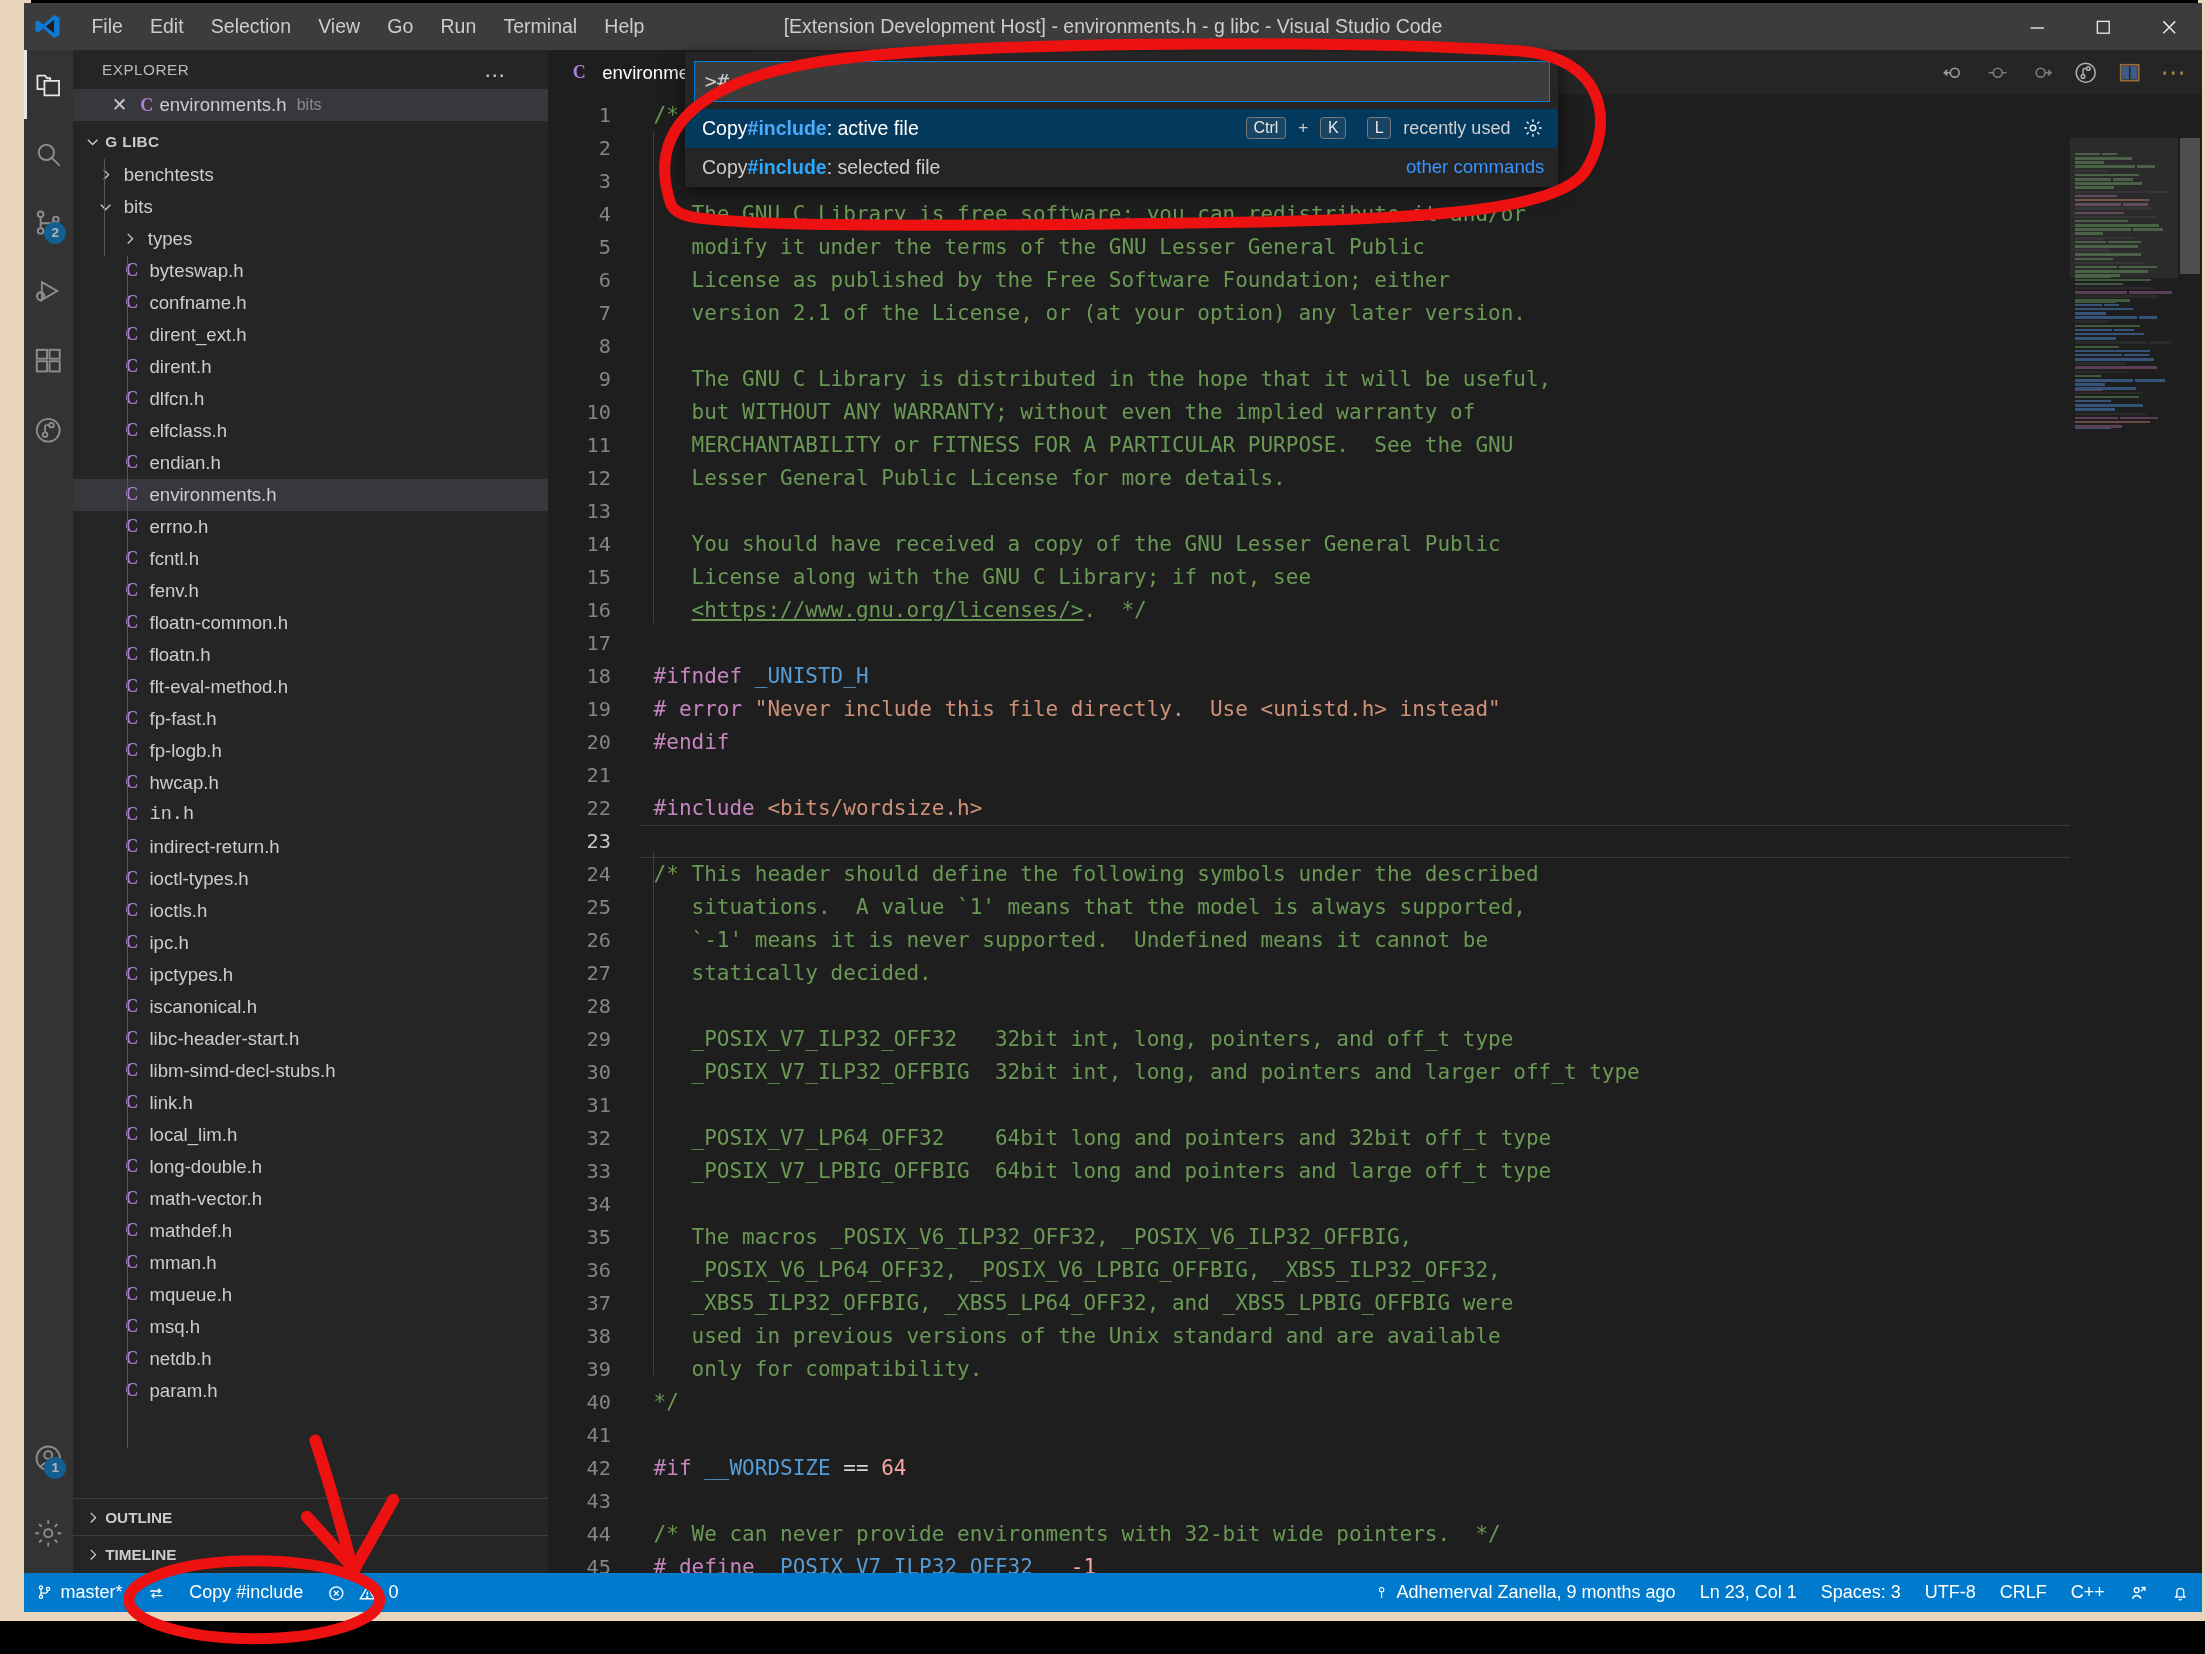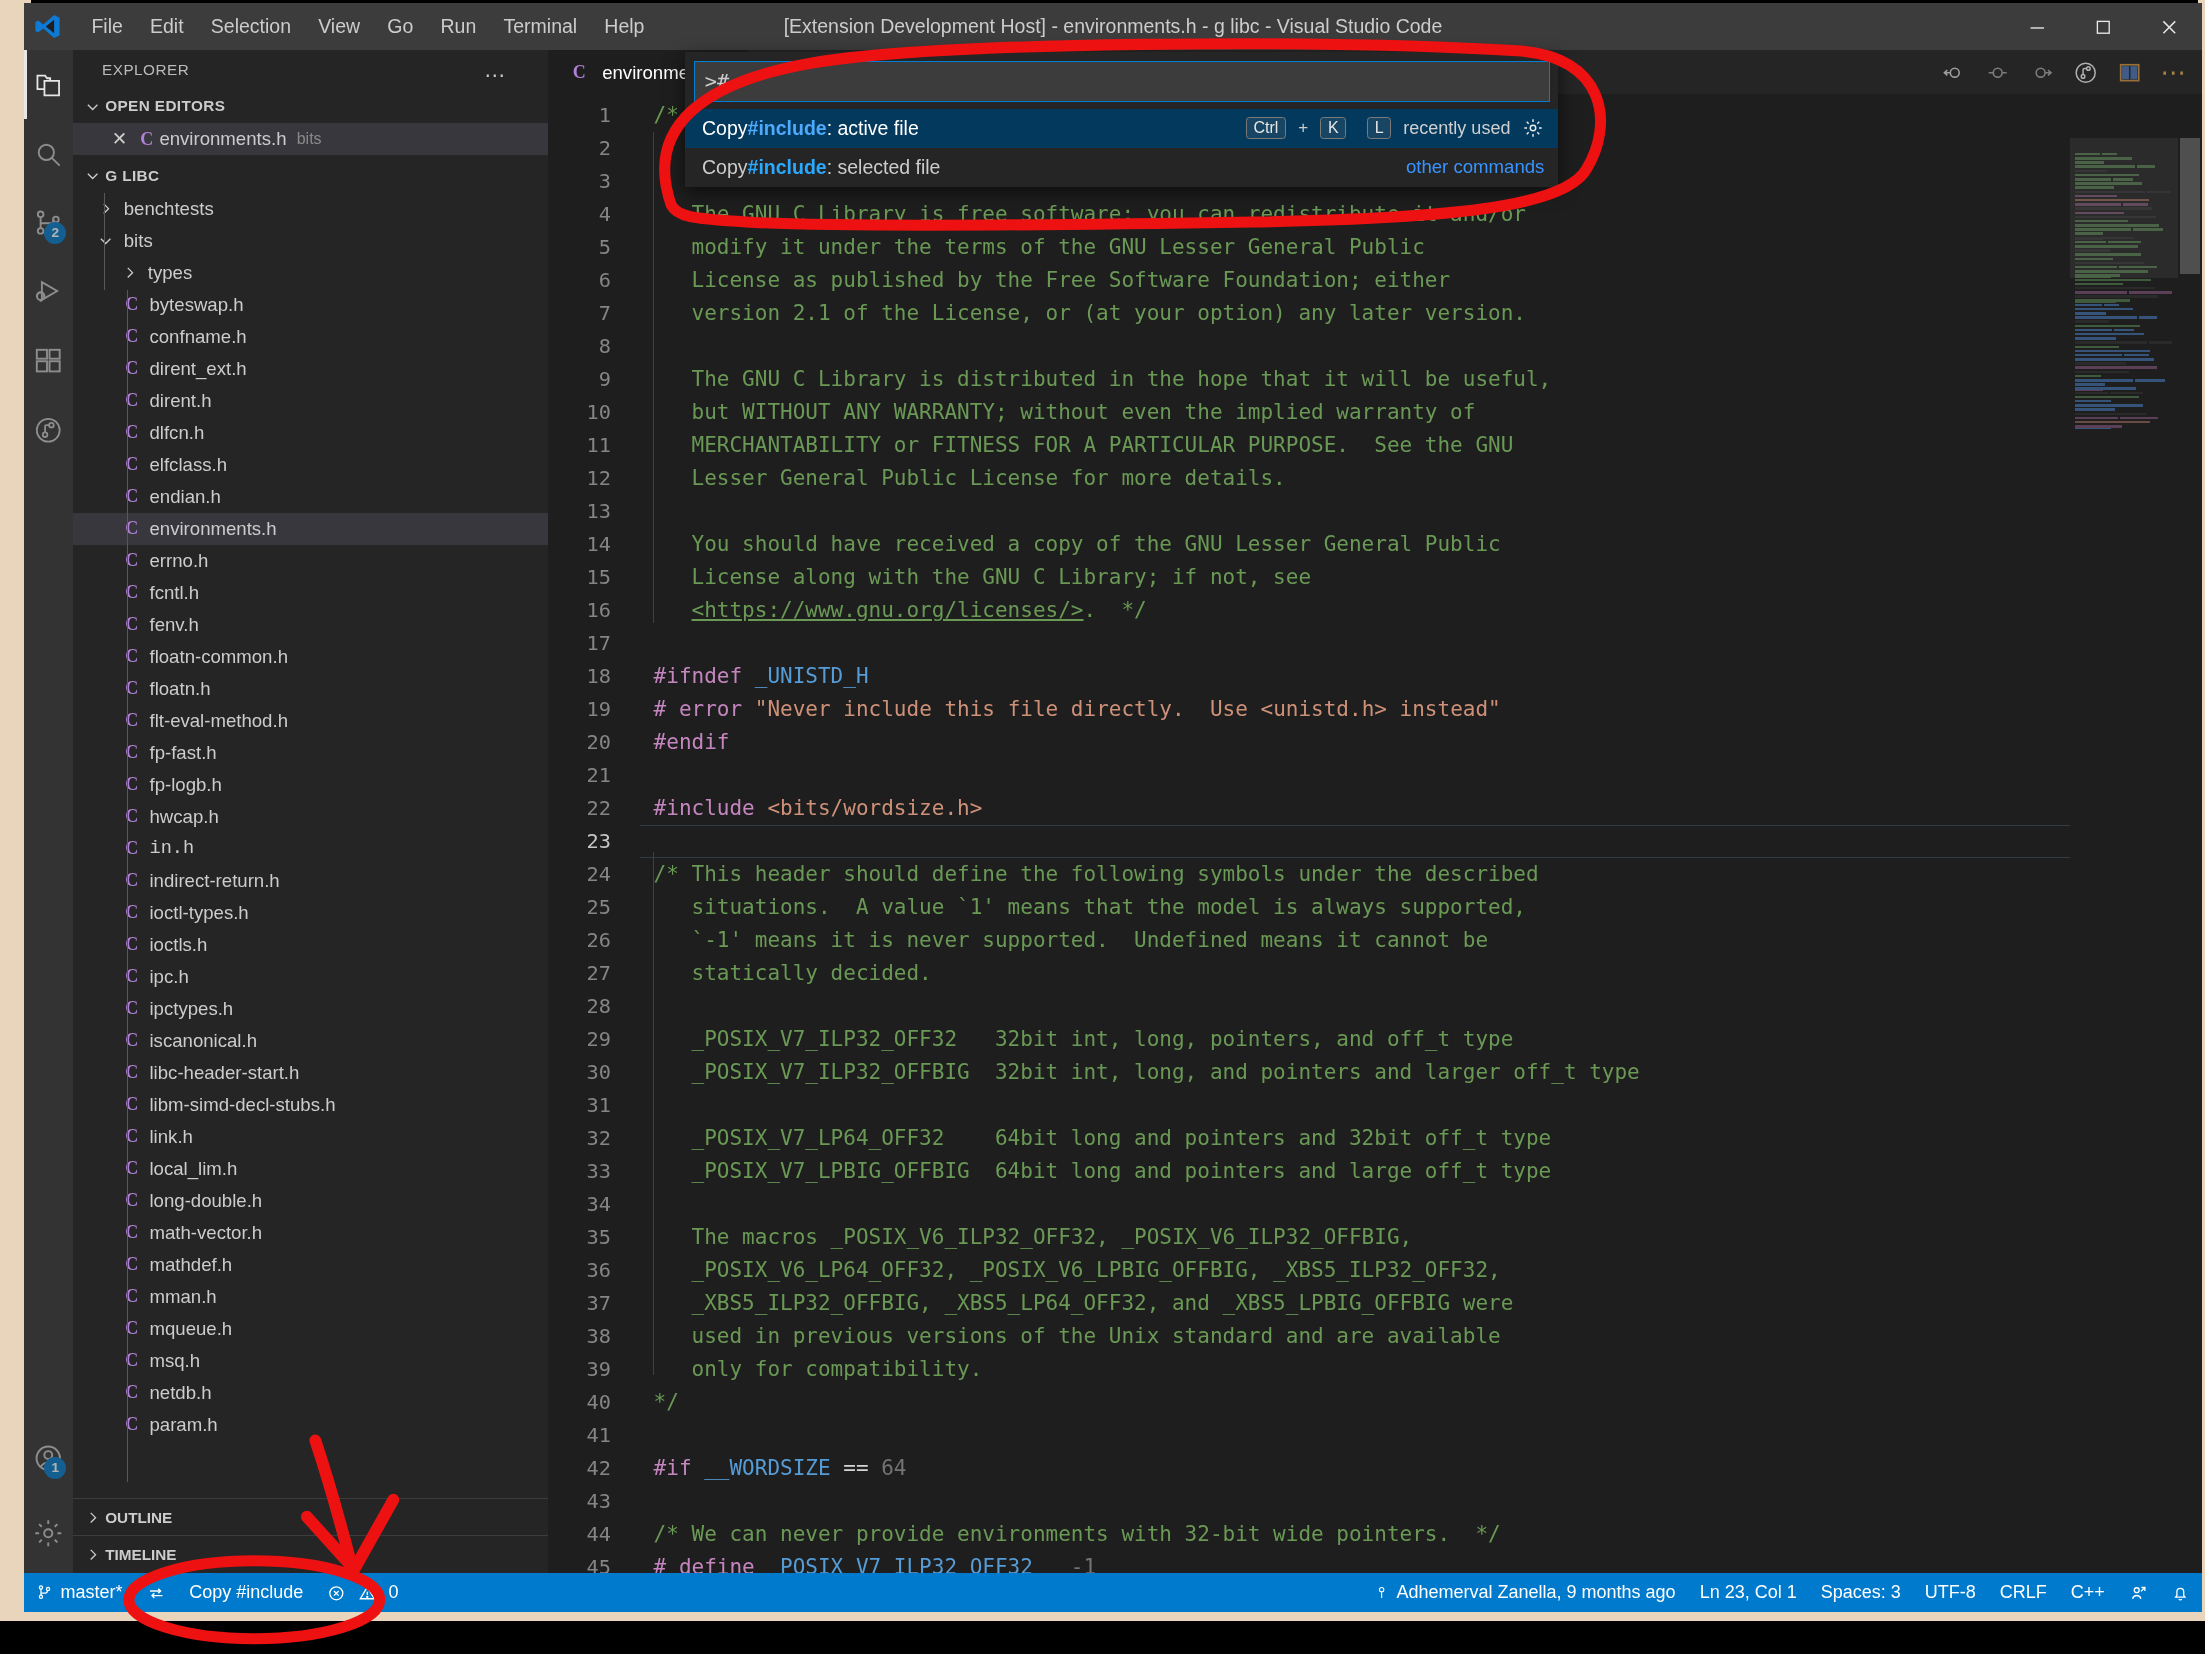--- a/index.html
+++ b/index.html
@@ -189,21 +189,21 @@
   .cline.cur .ctext {
     border-top: 0.8px solid #333b42; border-bottom: 0.8px solid #333b42;
     height: 33px; box-sizing: border-box; display:flex; align-items:center;
     margin-right: 93px;
   }
   .c-comment { color: #6a9955; }
   .c-link { color: #6a9955; text-decoration: underline; }
   .c-pre { color: #c586c0; }
   .c-macro { color: #569cd6; }
   .c-str { color: #ce9178; }
-  .c-num { color: #737373; }
+  .c-num { color: #fca5a5; }
   .c-plain { color: #d4d4d4; }
   .c-op { color: #d4d4d4; }
 
   
   .iguide {
     position: absolute; width: 0.8px; background: #404040;
   }
 
   
   #minimap {
@@ -393,28 +393,20 @@
       </svg>
     </div>
   </div>
 
   <div id="sidebar">
     <div id="sidebar-title">
       <span>EXPLORER</span>
       <span id="sidebar-dots">…</span>
     </div>
 
-    <div class="section-head">
-      <span class="chev">
-        <svg width="15.3" height="15.3" viewBox="0 0 16 16">
-            <path d="M3 6 L8 11 L13 6" fill="none" stroke="#cccccc" stroke-width="1.4"></path>
-          </svg>
-      </span>
-      <span>OPEN EDITORS</span>
-    </div>
 
     <div class="tree-row selected" style="padding-left:32px">
       <span class="xicon">✕</span>
       <span class="cicon">C</span>
       <span>environments.h</span>
       <span class="dimsuffix">bits</span>
     </div>
 
     <div class="section-head" style="margin-top:3.4px">
       <span class="chev">

